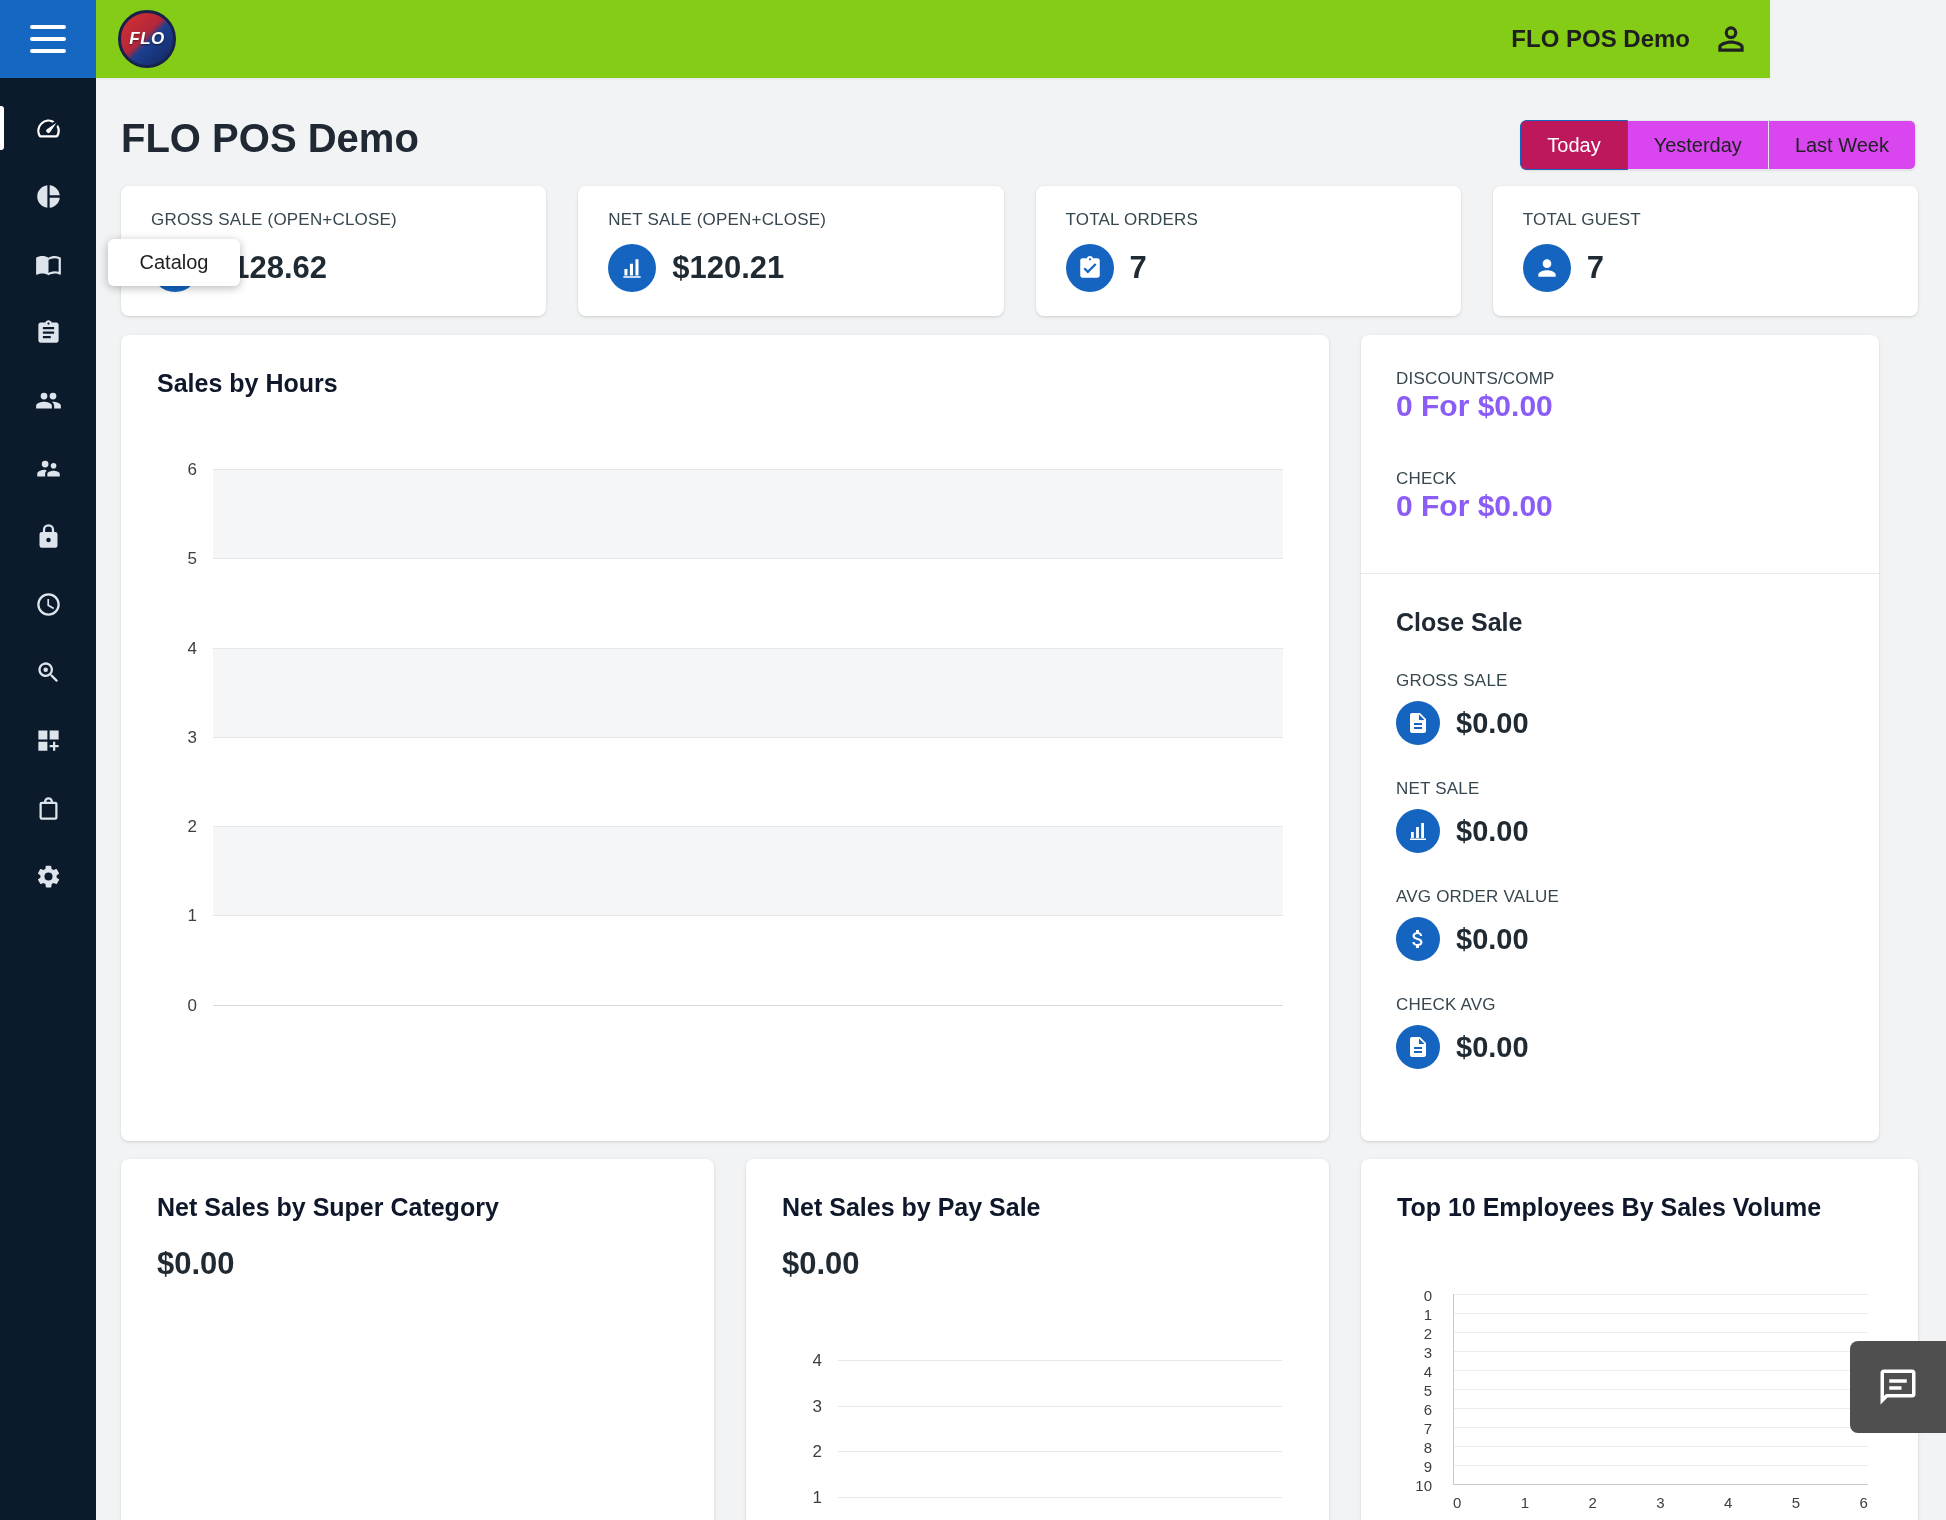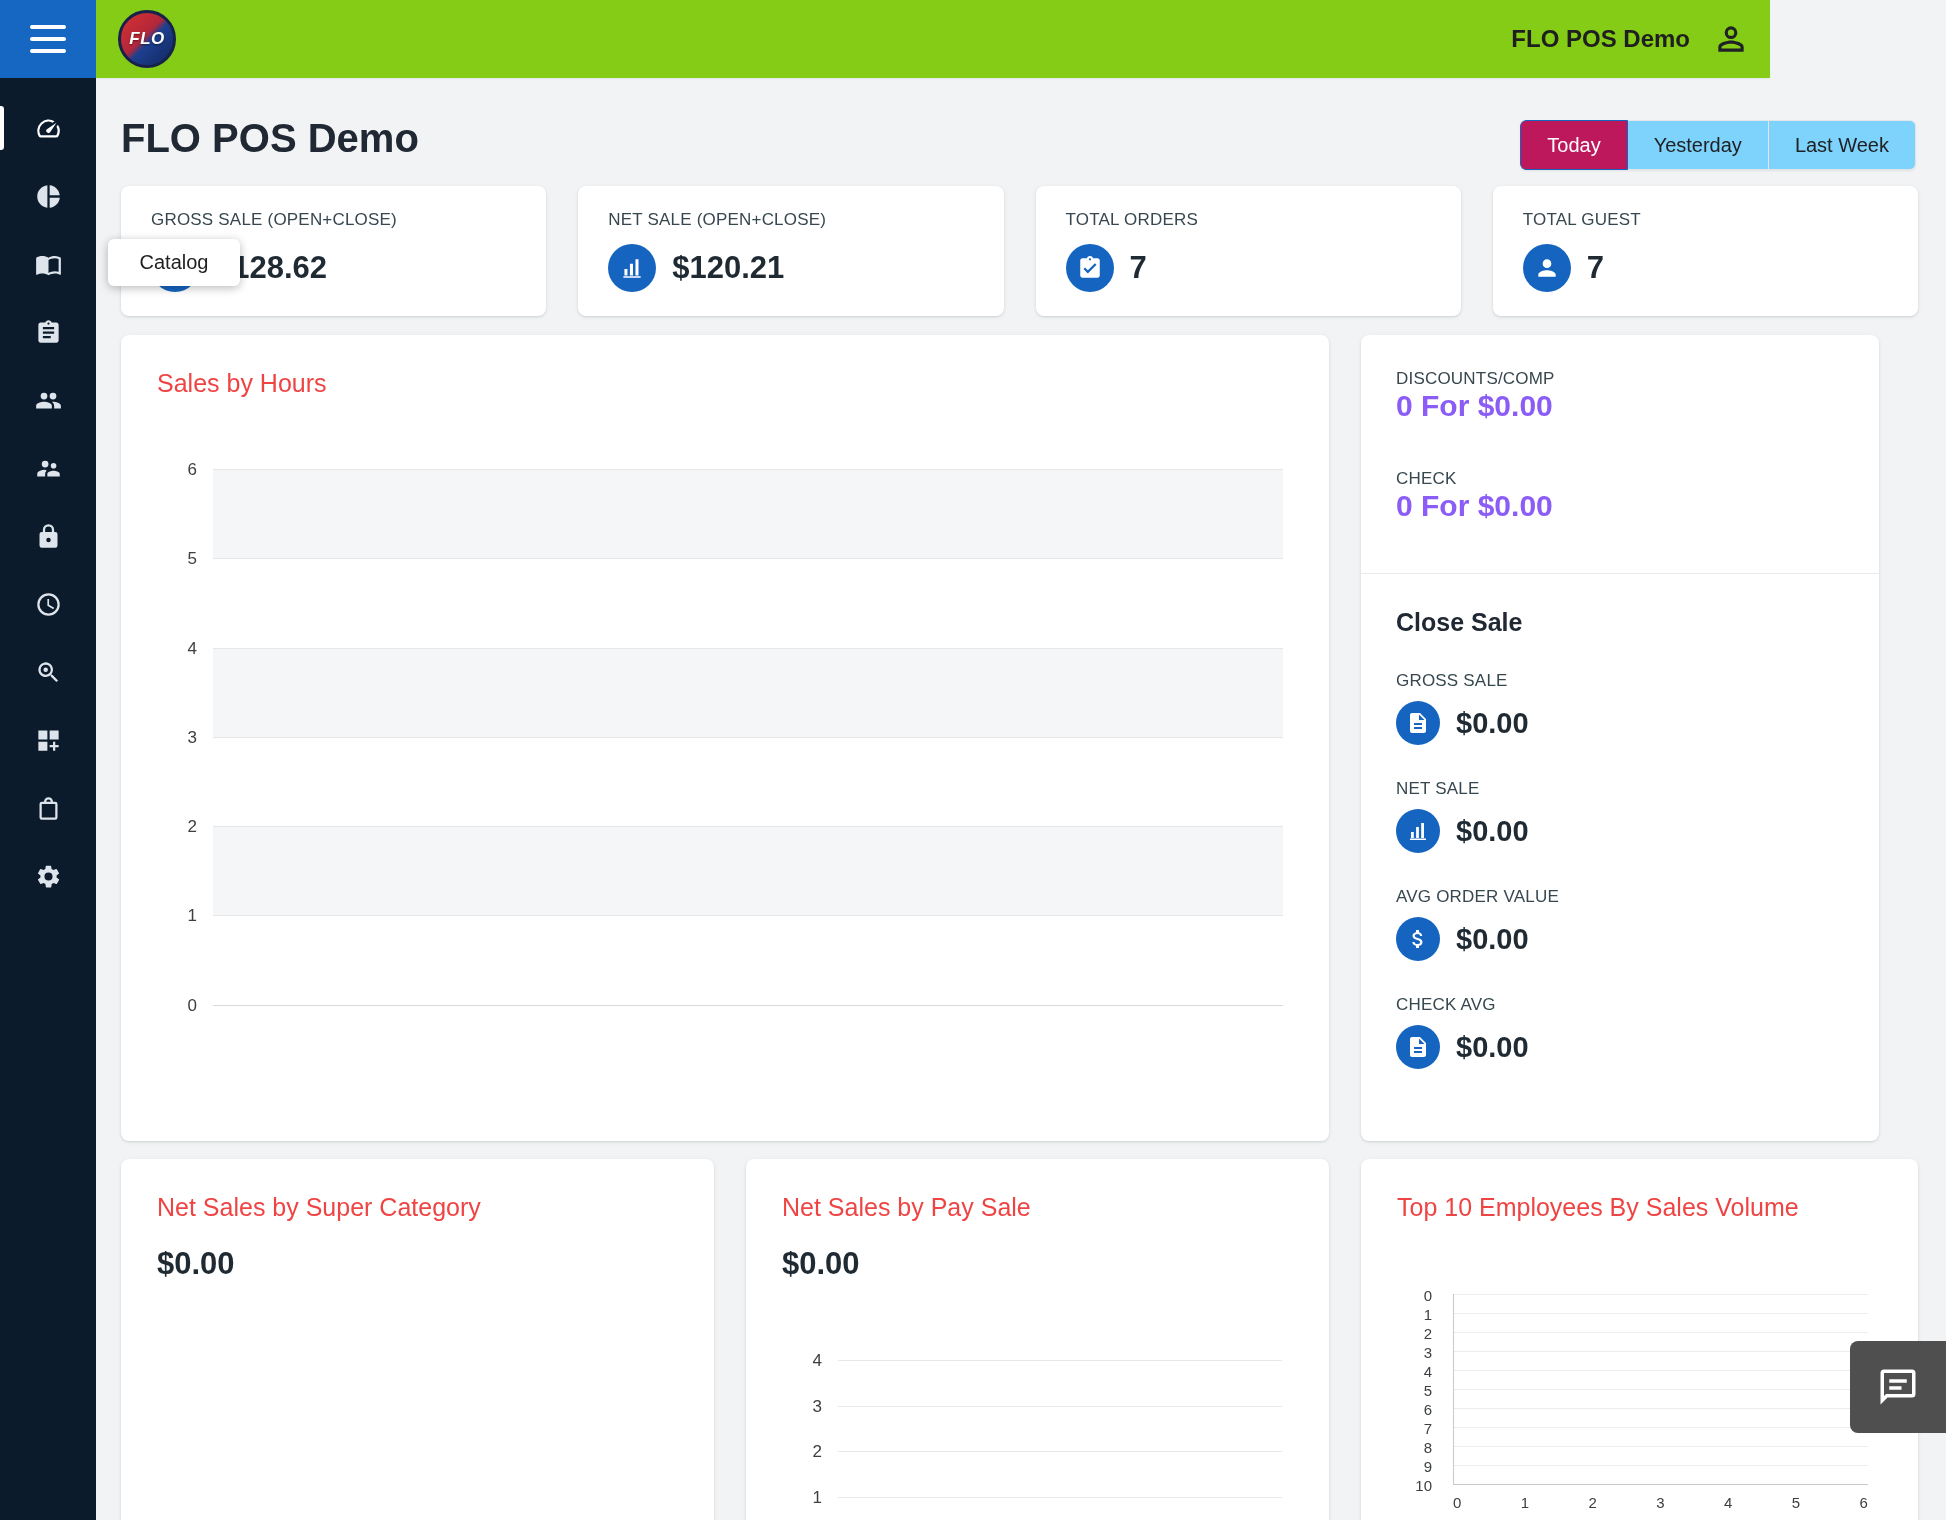--- a/index.html
+++ b/index.html
@@ -30,21 +30,21 @@
   .nav { position:relative; height:68px; display:flex; align-items:center; justify-content:center; cursor:pointer; }
   .nav svg { width:27px; height:27px; color:#dde4ec; }
   .nav.active svg { color:#ffffff; }
   .nav.active::before { content:''; position:absolute; left:0; top:50%; transform:translateY(-50%);
                         width:4px; height:44px; background:#ffffff; border-radius:0 3px 3px 0; }
   
   .page-title { position:absolute; left:121px; top:116px; font-size:40px; font-weight:bold; color:#202833; }
   .filter-group { position:absolute; right:30px; top:120px; height:50px; display:flex;
                   border-radius:6px; box-shadow:0 1px 2px rgba(0,0,0,.08); overflow:hidden; }
   .filter-btn { height:50px; padding:0 26px; font-size:20px; display:flex; align-items:center; justify-content:center;
-                background:#7dd3fc; color:#202124; border:1px solid #e3e6e8; border-left:none; cursor:pointer;
+                background:#d946ef; color:#202124; border:1px solid #e3e6e8; border-left:none; cursor:pointer;
                 font-family:"Liberation Sans", sans-serif; }
   .filter-btn:first-child { border-left:1px solid #e3e6e8; border-radius:6px 0 0 6px; }
   .filter-btn:last-child { border-radius:0 6px 6px 0; }
   .filter-btn.active { background:#be185d; color:#ffffff; border-color:#1565c0; }
   
   .card { position:absolute; background:#ffffff; border-radius:8px;
           box-shadow:0 1px 2px rgba(60,64,67,.12), 0 1px 4px rgba(60,64,67,.08); }
   
   .stat-row { position:absolute; left:121px; top:186px; width:1797px; height:129px;
               display:grid; grid-template-columns:repeat(4,1fr); gap:32px; }
@@ -55,21 +55,21 @@
   .icon-circle { width:48px; height:48px; border-radius:50%; background:#1565c0; flex:0 0 auto;
                  display:flex; align-items:center; justify-content:center; }
   .icon-circle svg { width:26px; height:26px; color:#ffffff; }
   .stat-value { font-size:31px; font-weight:bold; color:#1f2a33; }
   
   .tooltip { position:absolute; left:108px; top:239px; min-width:132px; height:47px; padding:0 22px;
              background:#ffffff; border-radius:6px; box-shadow:0 2px 10px rgba(0,0,0,.28);
              display:flex; align-items:center; justify-content:center; font-size:20px; color:#1f1f1f; z-index:60; }
   
   .hours-card { left:121px; top:335px; width:1208px; height:806px; }
-  .card-title { font-size:25px; font-weight:normal; color:#ef4444; }
+  .card-title { font-size:25px; font-weight:bold; color:#0f172a; }
   .hours-card .card-title { position:absolute; left:36px; top:34px; }
   .grid-chart { position:absolute; }
   .hours-chart { left:36px; top:134px; right:46px; }
   .grow { height:89.3px; border-top:1px solid #e4e6e8; position:relative; margin-left:56px; }
   .grow-end { height:0; border-top:1px solid #d7d9db; position:relative; margin-left:56px; }
   .hours-chart .grow:nth-child(odd) { background:#f5f6f7; }
   .tick { position:absolute; left:-56px; top:0; transform:translateY(-50%); width:40px;
           text-align:right; font-size:17px; color:#3c4043; }
   
   .summary-card { left:1361px; top:335px; width:518px; height:806px; padding:34px 0 0 0; }

